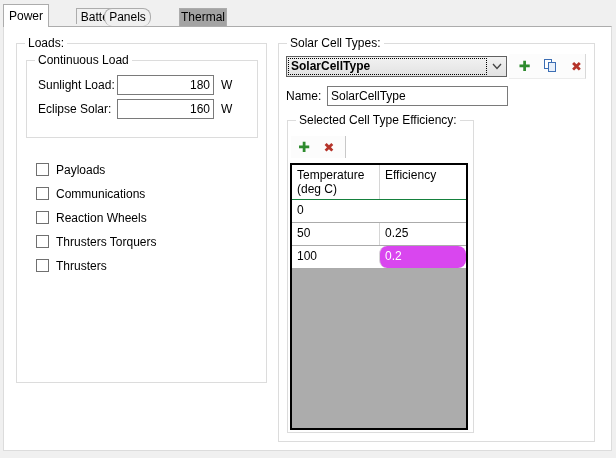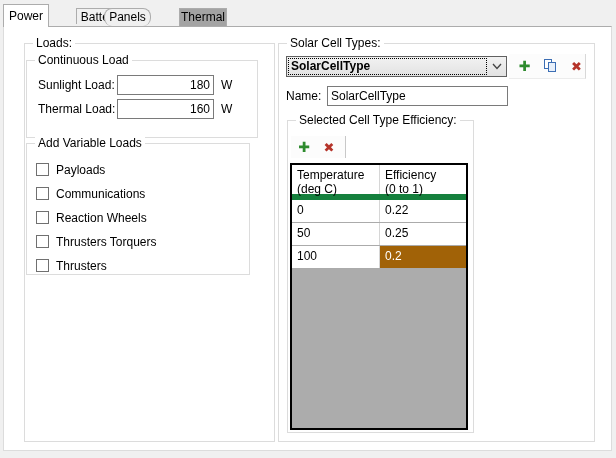--- a/index.html
+++ b/index.html
@@ -14,21 +14,21 @@
   .tab{position:absolute;box-sizing:border-box;border:1px solid #ACACAC;border-bottom:none;
        text-align:center;cursor:default;}
   .tab.active{left:3px;top:4px;width:46px;height:23px;background:#fff;z-index:3;line-height:22px;}
   .tab.t2{left:48px;top:8px;width:57px;height:16px;background:#F0F0F0;line-height:17px;margin-left:28px;}
   .tab.t3{left:104px;top:8px;width:47px;height:18px;background:#F0F0F0;line-height:17px;border-radius:8px;}
   .tab.t4{left:150px;top:8px;width:48px;height:18px;background:#a3a3a3;line-height:17px;margin-left:29px;}
 
   
   .gb{position:absolute;box-sizing:border-box;border:1px solid #DCDCDC;background:transparent;}
   .gb>.gb-label{position:absolute;top:-8px;left:8px;background:#fff;padding:0 3px;line-height:15px;white-space:nowrap;}
-  #gb-loads{left:24px;top:43px;width:251px;height:399px;}
+  #gb-loads{left:16px;top:43px;width:251px;height:340px;}
   #gb-continuous{left:26px;top:60px;width:232px;height:78px;}
   #gb-variable{left:26px;top:143px;width:224px;height:132px;}
   #gb-solar{left:278px;top:43px;width:317px;height:399px;}
   #gb-efficiency{left:287px;top:120px;width:187px;height:313px;}
 
   .lbl{position:absolute;line-height:20px;white-space:nowrap;}
   input.text{position:absolute;box-sizing:border-box;height:20px;border:1px solid #7A7A7A;background:#fff;
              font-family:"Liberation Sans","DejaVu Sans",sans-serif;font-size:12px;padding:0 3px;outline:none;}
   .num{text-align:right;}
 
@@ -52,29 +52,29 @@
   .tbtn{display:flex;align-items:center;justify-content:center;width:18px;height:18px;cursor:default;}
   .icon-add{color:#2E8B2E;font-size:14px;font-weight:bold;line-height:1;}
   .icon-del{color:#B5342A;font-size:13px;font-weight:bold;line-height:1;}
   .copy-icon{position:relative;width:14px;height:14px;}
   .copy-icon .b{position:absolute;left:0;top:0;width:8px;height:10px;box-sizing:border-box;background:#fff;border:1px solid #3C6EB4;}
   .copy-icon .f{position:absolute;left:4px;top:3px;width:8px;height:10px;box-sizing:border-box;background:#E8F0FB;border:1px solid #3C6EB4;}
 
   
   #grid{position:absolute;left:290px;top:163px;width:178px;height:267px;box-sizing:border-box;
         border:2px solid #000;background:#ACACAC;display:flex;flex-direction:column;}
-  .grid-header{display:flex;height:35px;background:#fff;border-bottom:6px solid #15803d;box-sizing:border-box;}
+  .grid-header{display:flex;height:35px;background:#fff;border-bottom:1px solid #15803d;box-sizing:border-box;}
   .gh-cell{box-sizing:border-box;padding:3px 0 0 5px;line-height:14px;}
   .gh-c1{width:87px;}
   .gh-c2{flex:1;border-left:1px solid #D6D6D6;}
   .grid-row{display:flex;height:23px;background:#fff;border-bottom:1px solid #ABABAB;box-sizing:border-box;}
   .g-cell{box-sizing:border-box;line-height:21px;padding-left:5px;overflow:hidden;}
   .g-c1{width:87px;}
   .g-c2{flex:1;border-left:1px solid #D6D6D6;}
-  .g-cell.selected{background:#a16207;color:#fff;}
+  .g-cell.selected{background:#d946ef;color:#fff;border-radius:8px;}
   .grid-empty{flex:1;background:#ACACAC;}
 </style>
 </head>
 <body>
 
 <div id="screen">
 
   <div class="page"></div>
 
   <div class="tab active">Power</div>
@@ -87,27 +87,24 @@
   </div>
 
   <div class="gb" id="gb-continuous">
     <span class="gb-label">Continuous Load</span>
   </div>
 
   <span class="lbl" style="left:38px;top:75px;">Sunlight Load:</span>
   <input class="text num" style="left: 117px; top: 75px; width: 97px;" type="text" value="180">
   <span class="lbl" style="left:221px;top:75px;">W</span>
 
-  <span class="lbl" style="left:38px;top:99px;">Thermal Load:</span>
+  <span class="lbl" style="left:38px;top:99px;">Eclipse Solar:</span>
   <input class="text num" style="left: 117px; top: 99px; width: 97px; padding-left: 11px;" type="text" value="160">
   <span class="lbl" style="left:221px;top:99px;">W</span>
 
-  <div class="gb" id="gb-variable">
-    <span class="gb-label">Add Variable Loads</span>
-  </div>
 
   <div class="cbrow" style="top:163px;">
     <span class="cb"></span>
     <span class="cb-label">Payloads</span>
   </div>
   <div class="cbrow" style="top:187px;">
     <span class="cb"></span>
     <span class="cb-label">Communications</span>
   </div>
   <div class="cbrow" style="top:211px;">
@@ -168,27 +165,25 @@
   </div>
 
   <div id="grid">
     <div class="grid-header">
       <div class="gh-cell gh-c1">
         <div>Temperature</div>
         <div>(deg C)</div>
       </div>
       <div class="gh-cell gh-c2">
         <div>Efficiency</div>
-        <div>(0 to 1)</div>
       </div>
     </div>
 
     <div class="grid-row">
       <div class="g-cell g-c1">0</div>
-      <div class="g-cell g-c2">0.22</div>
     </div>
     <div class="grid-row">
       <div class="g-cell g-c1">50</div>
       <div class="g-cell g-c2">0.25</div>
     </div>
     <div class="grid-row">
       <div class="g-cell g-c1">100</div>
       <div class="g-cell g-c2 selected">0.2</div>
     </div>
 

